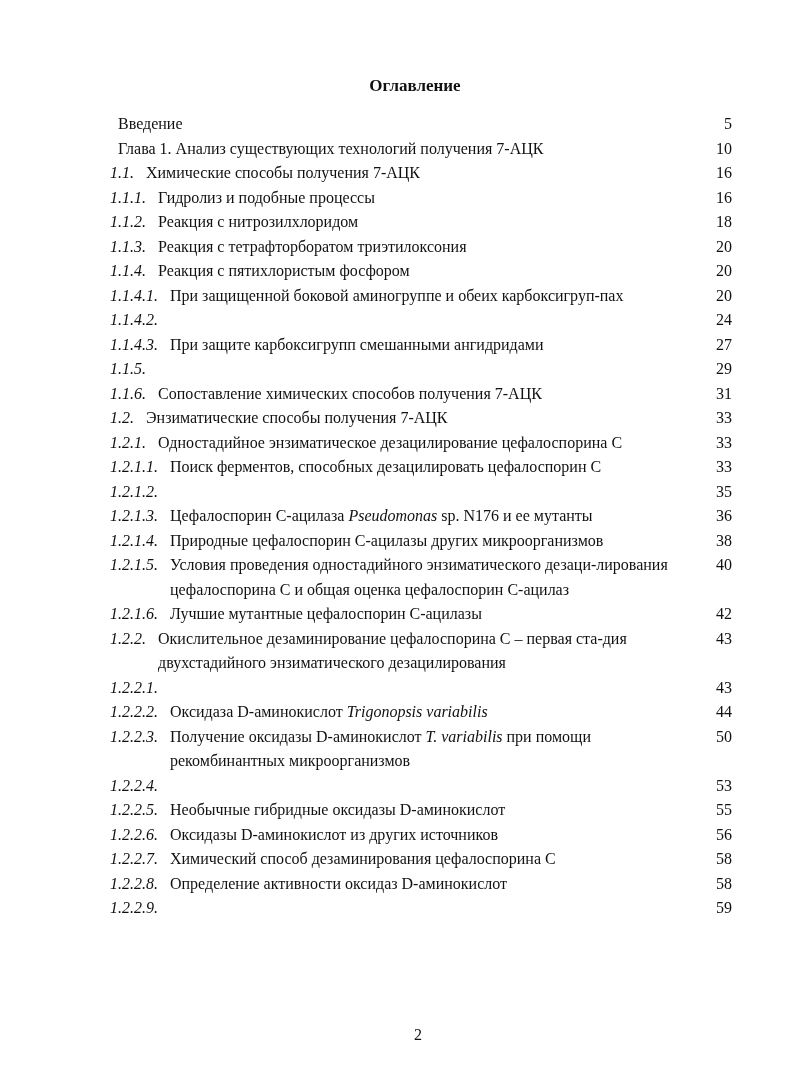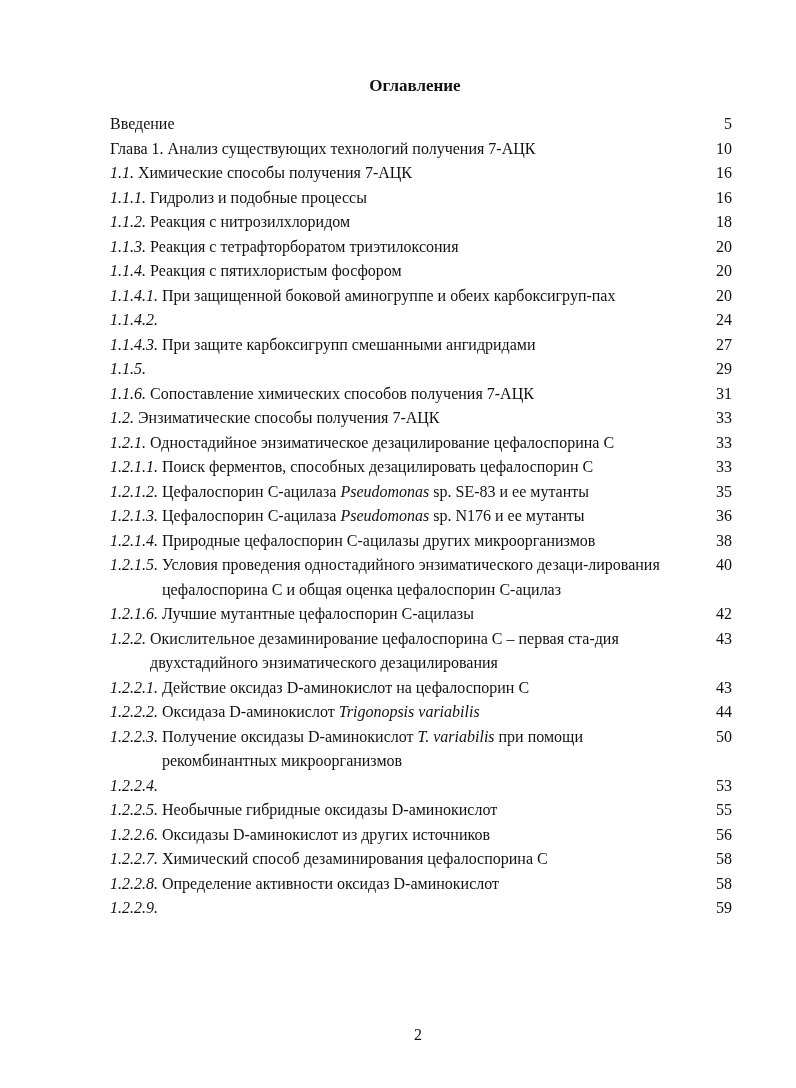--- a/index.html
+++ b/index.html
@@ -4,21 +4,21 @@
 <style>
   html, body { margin: 0; padding: 0; background: #ffffff; }
   body { width: 796px; height: 1088px; position: relative; overflow: hidden;
          font-family: "Liberation Serif", "DejaVu Serif", serif; color: #111; }
   .title { position: absolute; top: 76px; left: 0; width: 830px; text-align: center;
            font-weight: bold; font-size: 17px; }
   .toc { position: absolute; top: 112px; left: 110px; width: 622px; }
   .entry { display: flex; align-items: flex-start; font-size: 16px; line-height: 24.5px; }
   .entry .main { flex: 1; display: flex; padding-right: 30px; }
   .entry .num { white-space: nowrap; padding-right: 4px; font-style: italic; }
-  .entry .text { flex: 1; }
+  .entry .text { flex: 1; margin-left: 8px; }
   .entry .page { width: 30px; text-align: right; }
   i { font-style: italic; }
   .page-number { position: absolute; top: 1026px; left: 0; width: 836px; text-align: center; font-size: 16px; }
 </style>
 </head>
 <body>
 
 <div class="title">Оглавление</div>
 
 <div class="toc" id="toc">
@@ -119,21 +119,20 @@
     <div class="entry">
       <div class="main">
         <span class="num">1.2.1.1.</span>
         <span class="text">Поиск ферментов, способных дезацилировать цефалоспорин С</span>
       </div>
       <span class="page">33</span>
     </div>
     <div class="entry">
       <div class="main">
         <span class="num">1.2.1.2.</span>
-        <span class="text"><span>Цефалоспорин С-ацилаза </span><i>Pseudomonas</i><span> sp. SE-83 и ее мутанты</span></span>
       </div>
       <span class="page">35</span>
     </div>
     <div class="entry">
       <div class="main">
         <span class="num">1.2.1.3.</span>
         <span class="text"><span>Цефалоспорин С-ацилаза </span><i>Pseudomonas</i><span> sp. N176 и ее мутанты</span></span>
       </div>
       <span class="page">36</span>
     </div>
@@ -161,21 +160,20 @@
     <div class="entry">
       <div class="main">
         <span class="num">1.2.2.</span>
         <span class="text">Окислительное дезаминирование цефалоспорина С – первая ста-дия двухстадийного энзиматического дезацилирования</span>
       </div>
       <span class="page">43</span>
     </div>
     <div class="entry">
       <div class="main">
         <span class="num">1.2.2.1.</span>
-        <span class="text">Действие оксидаз D-аминокислот на цефалоспорин С</span>
       </div>
       <span class="page">43</span>
     </div>
     <div class="entry">
       <div class="main">
         <span class="num">1.2.2.2.</span>
         <span class="text"><span>Оксидаза D-аминокислот </span><i>Trigonopsis variabilis</i><span></span></span>
       </div>
       <span class="page">44</span>
     </div>

